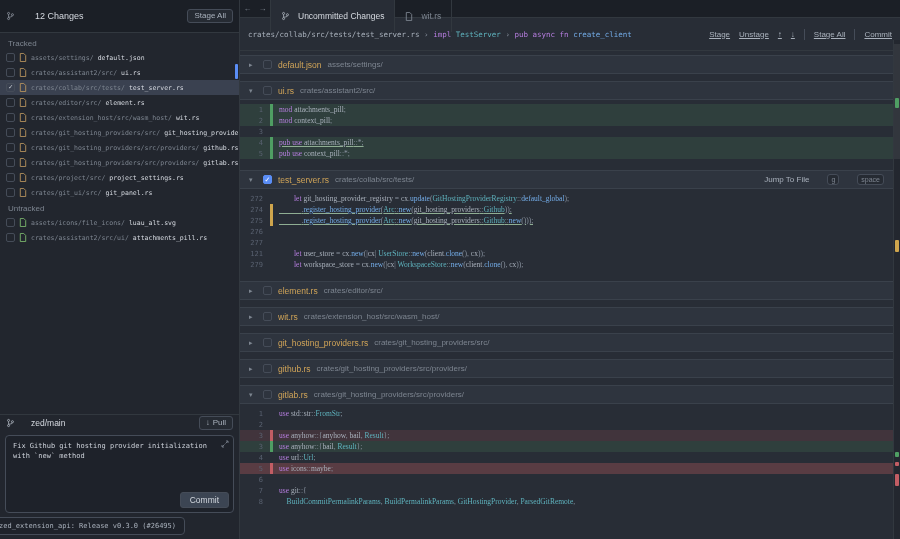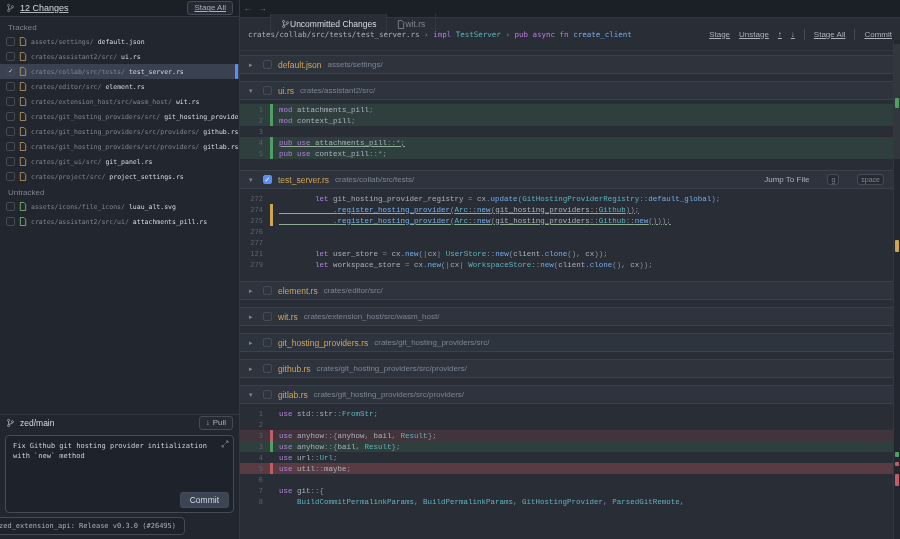--- a/index.html
+++ b/index.html
@@ -2,56 +2,56 @@
 <html><head>
 <meta charset="utf-8">
 <style>
   html,body{margin:0;padding:0;background:#14171c;}
   *{box-sizing:border-box;}
   .app{position:relative;width:900px;height:539px;overflow:hidden;background:var(--bg-editor);
        font-family:"Liberation Sans",sans-serif;color:var(--text);font-size:9px;}
 
   
   .sidebar{position:absolute;top:0;left:0;bottom:0;width:240px;background:var(--bg-sidebar);border-right:1px solid var(--border);}
-  .sb-header{height:17px;display:flex;align-items:center;gap:5px;padding:8px 6px;background:var(--bg-panel-header);border-bottom:1px solid var(--border);text-decoration:underline;}
+  .sb-header{height:17px;display:flex;align-items:center;gap:20px;padding:16px 6px;background:var(--bg-panel-header);border-bottom:1px solid var(--border);}
   .sb-title{font-size:9px;color:var(--text-bright);}
   .chip{display:inline-flex;align-items:center;gap:3px;font-size:8px;color:var(--text);background:var(--bg-chip);
         border:1px solid var(--border2);border-radius:3px;padding:1px 6px;line-height:10px;cursor:default;}
   .sb-header .chip{margin-left:auto;}
   .sb-list{padding-top:2px;}
   .sb-label{font-size:8px;color:var(--text-dim);padding:4px 8px 2px;}
   .sb-row{height:15px;display:flex;align-items:center;gap:4px;padding:0 6px;
           font-family:"DejaVu Sans Mono",monospace;font-size:6.5px;white-space:nowrap;overflow:hidden;}
   .sb-row.selected{background:var(--bg-selected);}
   .cbx{width:9px;height:9px;flex:none;border:1px solid var(--border2);border-radius:2px;background:transparent;
        display:inline-flex;align-items:center;justify-content:center;font-size:7px;line-height:1;color:var(--text-bright);}
   .cbx.on{background:var(--accent);border-color:var(--accent);color:#fff;}
   .ficon{flex:none;display:inline-flex;}
   .sb-dir{color:var(--text-dim);}
   .sb-file{color:var(--text-bright);}
   .sb-mark{position:absolute;right:1px;top:64px;width:3px;height:15px;background:var(--accent);border-radius:1px;}
   .sb-footer{position:absolute;left:0;right:0;bottom:0;}
-  .branch-row{height:17px;display:flex;align-items:center;gap:5px;padding:0 6px;border-top:1px solid var(--border);
+  .branch-row{height:17px;display:flex;align-items:center;gap:16px;padding:0 6px;border-top:1px solid var(--border);
               font-size:8.5px;color:var(--text-bright);}
   .branch-row .chip{margin-left:auto;}
   .commit-box{position:relative;margin:4px 5px 2px;height:78px;background:var(--bg-input);
               border:1px solid var(--border2);border-radius:4px;padding:5px 16px 5px 7px;}
   .commit-msg{font-family:"DejaVu Sans Mono",monospace;font-size:7px;line-height:10px;color:#cdd2da;}
   .expand-ic{position:absolute;top:4px;right:4px;opacity:.75;}
   .commit-btn{position:absolute;right:4px;bottom:4px;font-size:8.5px;color:#d2d7de;background:var(--bg-button);
               border:1px solid var(--border2);border-radius:3px;padding:2px 9px;}
   .notif{position:relative;margin:2px 0 4px -10px;display:inline-block;background:var(--bg-input);
          border:1px solid var(--border2);border-radius:4px;padding:4px 8px;
          font-family:"DejaVu Sans Mono",monospace;font-size:7px;color:var(--text);white-space:nowrap;}
 
   
   .main{position:absolute;left:240px;right:0;top:0;bottom:0;background:var(--bg-editor);}
   .tabbar{height:18px;display:flex;align-items:stretch;background:var(--bg-tabbar);border-bottom:1px solid var(--border);}
   .nav-btn{width:15px;display:flex;align-items:center;justify-content:center;font-size:8px;color:var(--text-dim);}
-  .tab{display:flex;align-items:center;gap:0;padding:10px 10px;font-size:8.5px;color:var(--text-dim);border-right:1px solid var(--border);margin-top:14px;}
+  .tab{display:flex;align-items:center;gap:8px;padding:16px 10px;font-size:8.5px;color:var(--text-dim);border-right:1px solid var(--border);}
   .tab.active{background:var(--bg-editor);color:var(--text-bright);border-left:1px solid var(--border);}
   .toolbar{height:22px;display:flex;align-items:center;padding:16px 8px;border-bottom:1px solid var(--border);background:var(--bg-editor);}
   .crumb{font-family:"DejaVu Sans Mono",monospace;font-size:7.5px;white-space:nowrap;overflow:hidden;flex:1 1 auto;min-width:0;}
   .tb-actions{display:flex;align-items:center;gap:9px;font-size:8px;color:var(--text);flex:none;margin-left:10px;}
   .tb-btn{cursor:default;text-decoration:underline;}
   .tb-div{width:1px;height:11px;background:var(--border2);}
 
   .diff{position:absolute;left:0;right:7px;top:40px;bottom:0;overflow:hidden;padding-top:15px;}
   .dsec{margin-bottom:7px;}
   .dhdr{height:19px;display:flex;align-items:center;gap:6px;padding:0 9px;background:var(--bg-section);
@@ -65,21 +65,21 @@
   .dlines{padding:4px 0;}
   .dline{height:11px;display:flex;align-items:center;}
   .dline.add{background:var(--green-bg);}
   .dline.del{background:var(--red-bg);}
   .dline.del.wide{background:var(--red-bg-strong);}
   .lnum{width:30px;flex:none;text-align:right;padding-right:7px;font-family:"DejaVu Sans Mono",monospace;font-size:7px;color:var(--text-faint);}
   .lbar{width:3px;align-self:stretch;flex:none;margin-right:6px;background:transparent;}
   .add .lbar{background:var(--green-bar);}
   .del .lbar{background:var(--red-bar);}
   .mod .lbar{background:var(--yellow-bar);}
-  .lcode{font-family:Liberation Mono, monospace;font-size:7.5px;white-space:pre;overflow:hidden;}
+  .lcode{font-family:Liberation Serif, serif;font-size:7.5px;white-space:pre;overflow:hidden;}
   .ul .lcode{text-decoration:underline;text-decoration-color:#8fae93;text-underline-offset:1px;}
   .tok-kw{color:var(--purple);} .tok-fn{color:var(--blue);} .tok-type{color:var(--cyan);}
   .tok-fg{color:var(--text);} .tok-pun{color:var(--text-dim2);}
 
   .vscroll{position:absolute;top:40px;right:0;bottom:0;width:7px;background:var(--bg-scroll);border-left:1px solid var(--border);}
   .vthumb{position:absolute;left:0;right:0;top:4px;height:115px;background:rgba(255,255,255,.07);}
   .smark{position:absolute;left:1px;right:1px;border-radius:1px;}
 </style>
 </head>
 <body>
@@ -181,32 +181,32 @@
           <span class="sb-dir">crates/git_hosting_providers/src/providers/</span>
           <span class="sb-file">gitlab.rs</span>
         </div>
         <div class="sb-row">
           <span class="cbx"></span>
           <span class="ficon">
             <svg width="8" height="9" viewBox="0 0 8 10" fill="none" stroke="#b8945e" stroke-width="1">
               <path d="M1 .5h3.8L7 2.7V9.5H1z"></path>
             </svg>
           </span>
+          <span class="sb-dir">crates/project/src/</span>
+          <span class="sb-file">project_settings.rs</span>
+        </div>
+        <div class="sb-row">
+          <span class="cbx"></span>
+          <span class="ficon">
+            <svg width="8" height="9" viewBox="0 0 8 10" fill="none" stroke="#b8945e" stroke-width="1">
+              <path d="M1 .5h3.8L7 2.7V9.5H1z"></path>
+            </svg>
+          </span>
           <span class="sb-dir">crates/git_ui/src/</span>
           <span class="sb-file">git_panel.rs</span>
-        </div>
-        <div class="sb-row">
-          <span class="cbx"></span>
-          <span class="ficon">
-            <svg width="8" height="9" viewBox="0 0 8 10" fill="none" stroke="#b8945e" stroke-width="1">
-              <path d="M1 .5h3.8L7 2.7V9.5H1z"></path>
-            </svg>
-          </span>
-          <span class="sb-dir">crates/project/src/</span>
-          <span class="sb-file">project_settings.rs</span>
         </div>
         <div class="sb-label">Untracked</div>
         <div class="sb-row">
           <span class="cbx"></span>
           <span class="ficon">
             <svg width="8" height="9" viewBox="0 0 8 10" fill="none" stroke="#7cb86d" stroke-width="1">
               <path d="M1 .5h3.8L7 2.7V9.5H1z"></path>
             </svg>
           </span>
           <span class="sb-dir">assets/icons/file_icons/</span>
@@ -447,21 +447,21 @@
               <span class="lcode"><span class="tok-kw">use </span><span class="tok-fg">anyhow</span><span class="tok-pun">::{</span><span class="tok-fg">bail</span><span class="tok-pun">, </span><span class="tok-type">Result</span><span class="tok-pun">};</span></span>
             </div>
             <div class="dline ctx">
               <span class="lnum">4</span>
               <span class="lbar"></span>
               <span class="lcode"><span class="tok-kw">use </span><span class="tok-fg">url</span><span class="tok-pun">::</span><span class="tok-type">Url</span><span class="tok-pun">;</span></span>
             </div>
             <div class="dline del wide">
               <span class="lnum">5</span>
               <span class="lbar"></span>
-              <span class="lcode"><span class="tok-kw">use </span><span class="tok-fg">util</span><span class="tok-pun">::</span><span class="tok-fg">maybe</span><span class="tok-pun">;</span></span>
+              <span class="lcode"><span class="tok-kw">use </span><span class="tok-fg">icons</span><span class="tok-pun">::</span><span class="tok-fg">maybe</span><span class="tok-pun">;</span></span>
             </div>
             <div class="dline ctx">
               <span class="lnum">6</span>
               <span class="lbar"></span>
               <span class="lcode"></span>
             </div>
             <div class="dline ctx">
               <span class="lnum">7</span>
               <span class="lbar"></span>
               <span class="lcode"><span class="tok-kw">use </span><span class="tok-fg">git</span><span class="tok-pun">::{</span></span>

